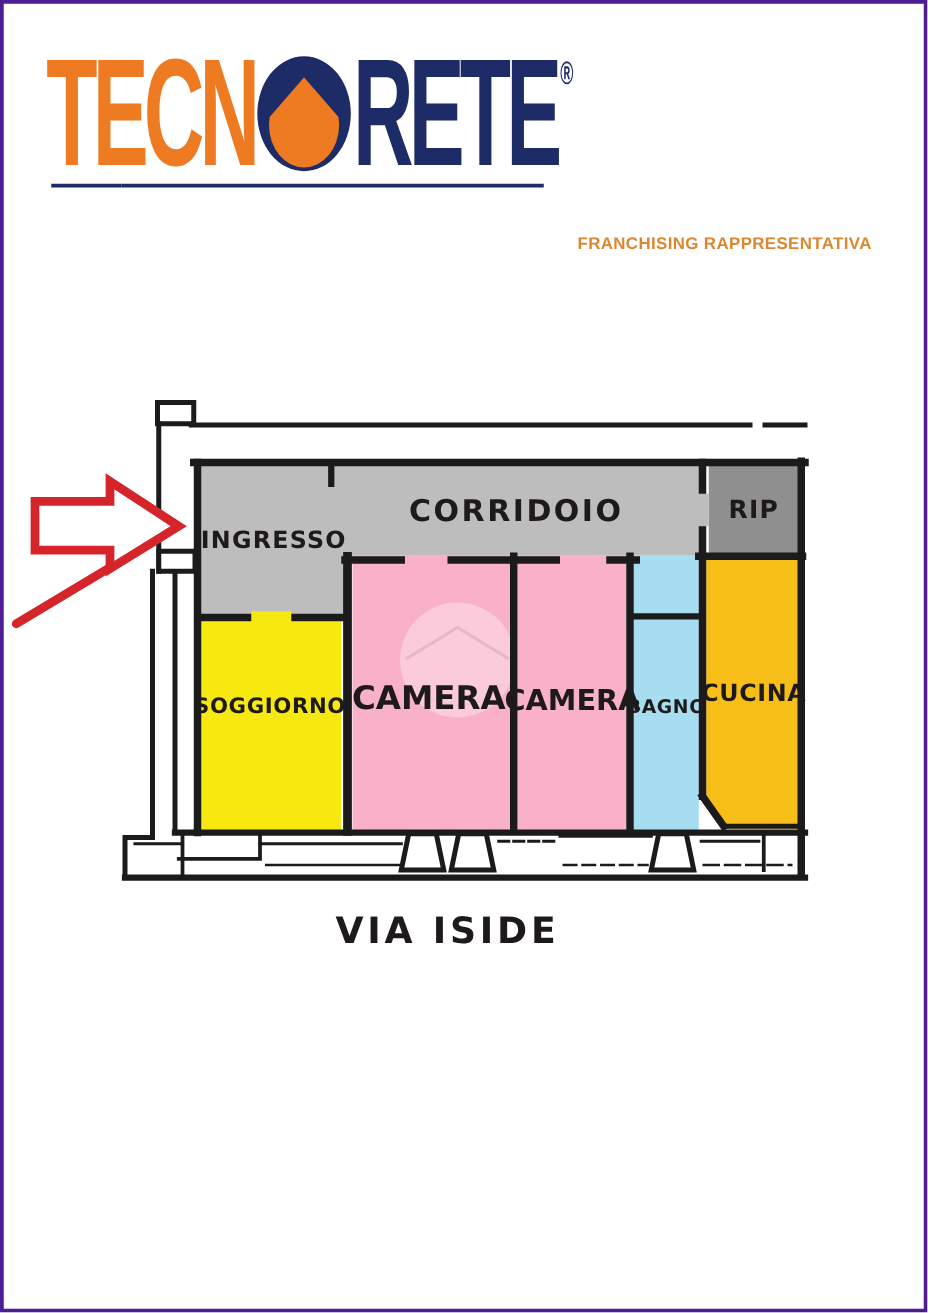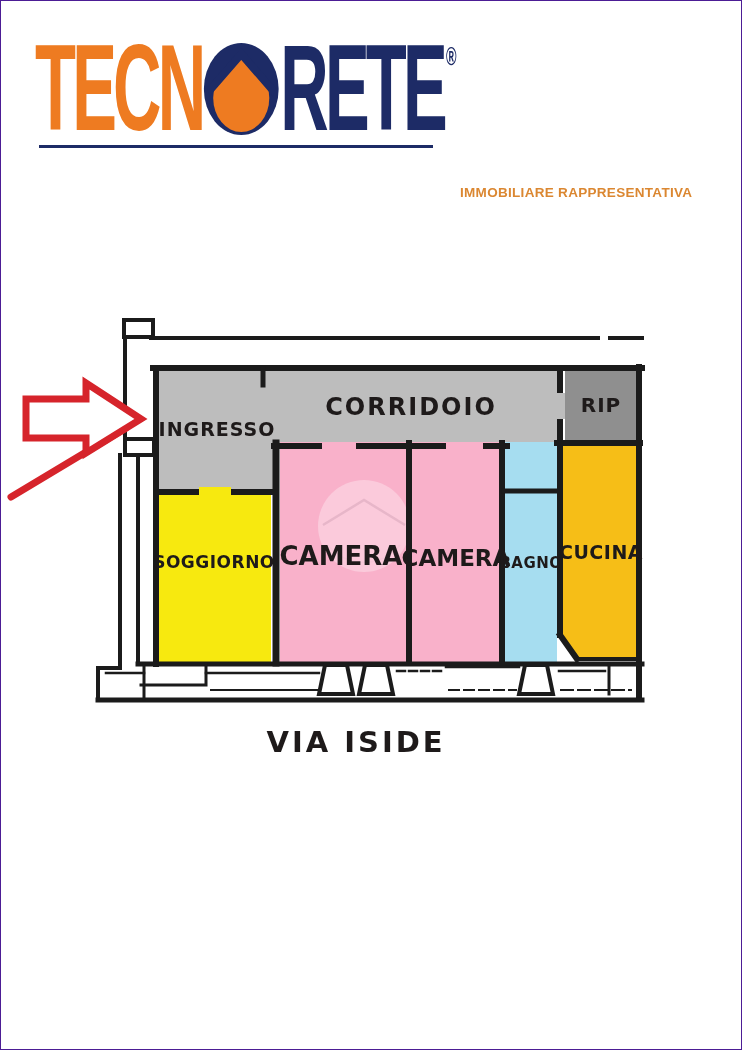--- a/index.html
+++ b/index.html
@@ -1,18 +1,18 @@
 <!DOCTYPE html>
 <html><head>
 <meta charset="utf-8">
 <style>
   html,body{margin:0;padding:0;background:#f2f2f2;}
   .page{
     position:relative;width:742px;height:1050px;margin:0 auto;
-    background:#ffffff;border:1px solid #4c1d95;box-sizing:border-box;
+    background:#ffffff;border:3px solid #4c1d95;box-sizing:border-box;
     overflow:hidden;font-family:"Liberation Sans",sans-serif;text-align:right;
   }
   
   .header{position:absolute;left:34px;top:38px;width:420px;}
   .logo-row{
     display:flex;align-items:center;height:100px;
     transform:scaleX(0.55);transform-origin:left center;white-space:nowrap;
   }
   .logo-text{
     font-weight:700;font-size:122px;line-height:0.8;letter-spacing:-7px;
@@ -55,21 +55,21 @@
       </svg>
       <span class="logo-text" style="color: rgb(29, 43, 102);">RETE</span>
       <span class="logo-reg" style="color: rgb(29, 43, 102);">®</span>
     </div>
     <div class="tagline">
       <span class="line short" style="background-color: rgb(29, 43, 102);"></span>
       <span class="line" style="background-color: rgb(29, 43, 102);"></span>
     </div>
   </div>
 
-  <div class="subtitle" style="color: rgb(219, 135, 49);">IMMOBILIARE RAPPRESENTATIVA</div>
+  <div class="subtitle" style="color: rgb(219, 135, 49);">FRANCHISING RAPPRESENTATIVA</div>
 
   <svg class="plan" width="742" height="460" viewBox="0 0 742 460">
 
     <g>
       <polygon points="155,69 561,69 561,143 273,143 273,192 155,192" fill="#bdbdbd"></polygon>
       <rect x="564" y="69" width="73" height="71" fill="#8f8f8f"></rect>
       <rect x="157" y="194" width="113" height="168" fill="#f7e90f"></rect>
       <rect x="279" y="141" width="126" height="221" fill="#f9b1ca"></rect>
       <rect x="411" y="141" width="87" height="221" fill="#f9b1ca"></rect>
       <rect x="504" y="141" width="52" height="221" fill="#a6ddf0"></rect>

